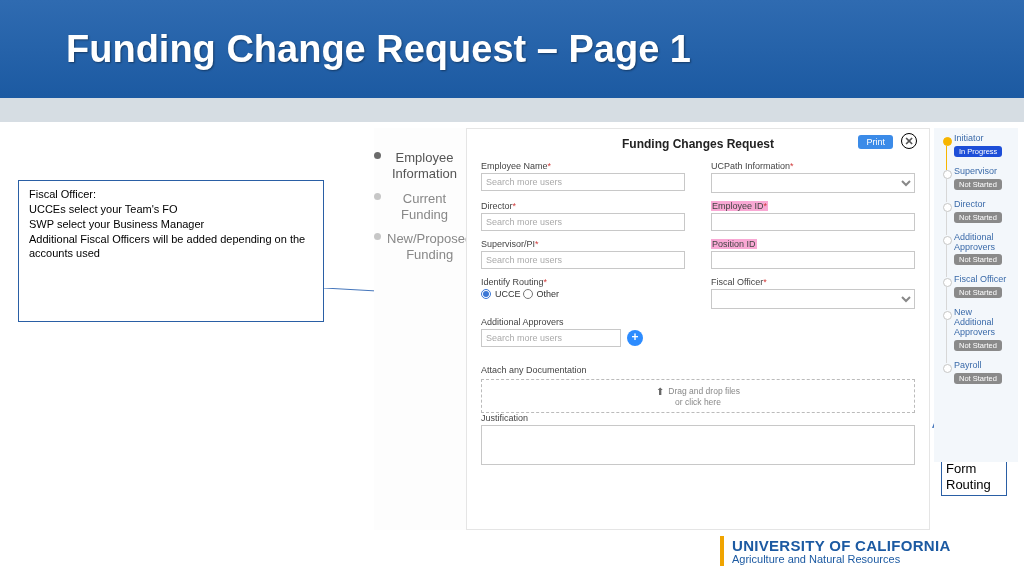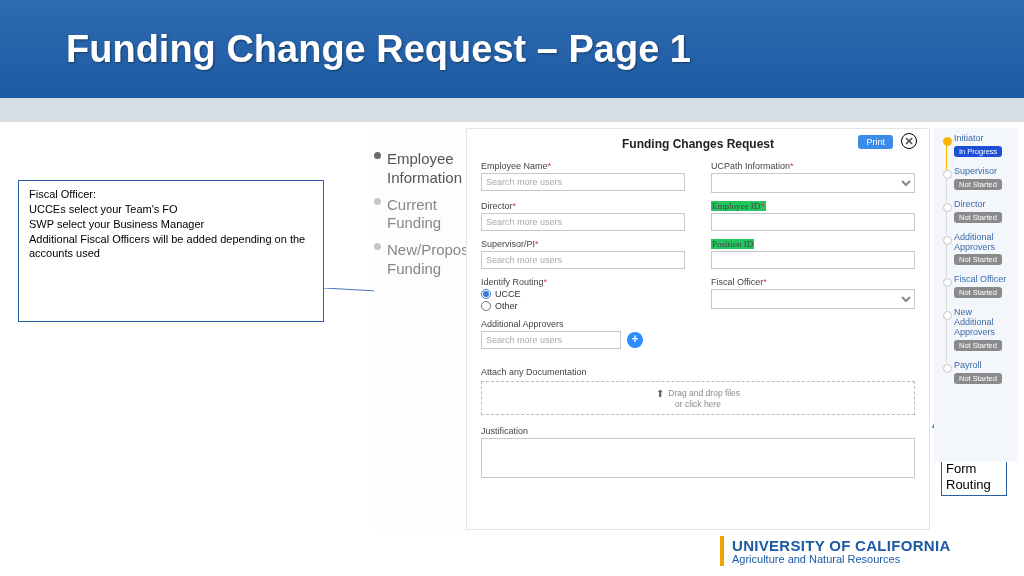--- a/index.html
+++ b/index.html
@@ -59,46 +59,46 @@
   .footer-text .l1 { color:#1c5aa2; font-weight:700; font-size:15px; letter-spacing:.3px; }
   .footer-text .l2 { color:#1c5aa2; font-size:11px; margin-top:-1px; }
 
   
   .form-panel {
     position:absolute; left:374px; top:128px; width:556px; height:402px;
     background:#fdfdfd;
     font-size:10px; color:#555;
   }
   .form-nav {
-    position:absolute; left:0; top:22px; width:88px; font-size:15px; color:#888; line-height:1.25;
+    position:absolute; left:0; top:22px; width:88px; font-size:13px; color:#888; line-height:1.25;text-align:center;
   }
   .form-nav .item { display:flex; gap:6px; margin-bottom:8px; }
   .form-nav .dot { width:7px; height:7px; border-radius:50%; background:#c7c7c7; margin-top:2px; flex-shrink:0; }
   .form-nav .item.active .dot { background:#6b6b6b; }
   .form-nav .item.active { color:#555; }
 
   .form-body { position:absolute; left:92px; top:0; width:464px; height:402px; border:1px solid #e5e5e5; padding:8px 14px 10px; background:#fff; }
   .form-header { display:flex; align-items:center; justify-content:center; position:relative; margin-bottom:10px; }
   .form-title { font-weight:700; font-size:12px; color:#222; }
   .form-print { position:absolute; right:22px; top:-2px; background:#3b8be8; color:#fff; font-size:9px; padding:2px 8px; border-radius:3px; }
   .form-close { position:absolute; right:-2px; top:-4px; width:16px; height:16px; border:1.5px solid #000; border-radius:50%; display:flex; align-items:center; justify-content:center; font-size:11px; font-weight:700; }
 
   .row { display:flex; gap:26px; margin-bottom:8px; }
   .col { flex:1 1 0; min-width:0; }
   label.fld { display:block; font-size:9px; color:#444; margin-bottom:2px; }
   .req::after { content:"*"; color:#d23b3b; }
-  .hl { background:#22c55e; padding:0 1px;font-family:Liberation Serif, serif; }
+  .hl { background:#f9a8d4; padding:0 1px; }
 
   input.tb, select.sel, .fake-input {
     width:100%; height:18px; border:1px solid #c8c8c8; background:#fff; font-size:9px; color:#888; padding:0 4px;
   }
   input.tb::placeholder { color:#aaa; }
   select.sel { height:20px; }
 
-  .radio-group { display:flex; flex-direction:column; gap:2px; font-size:9px; color:#333; }
+  .radio-group { display:flex; flex-direction:row; gap:2px; font-size:9px; color:#333; }
   .radio-group label { display:flex; align-items:center; gap:4px; }
   .radio-group input { accent-color:#3b77d6; width:10px; height:10px; }
 
   .approver-row { display:flex; align-items:center; gap:6px; }
   .approver-row .fake-input { flex:0 0 140px; }
   .plusbtn { width:16px; height:16px; border-radius:50%; background:#2d8cff; color:#fff; font-size:12px; line-height:14px; text-align:center; font-weight:700; }
 
   .docs-label { font-size:9px; color:#444; margin-top:18px; }
   .dropzone {
     margin-top:4px; border:1px dashed #bbb; height:34px; display:flex; flex-direction:column; align-items:center; justify-content:center; color:#888; font-size:8.5px; gap:0;
@@ -264,21 +264,21 @@
 
       <div class="docs-label">Attach any Documentation</div>
       <div class="dropzone">
         <div class="dl1">
             <span class="dl-icon">⬆</span>
             <span>Drag and drop files</span>
           </div>
         <div>or click here</div>
       </div>
 
-      <div class="justif" style="margin-top:11px;">
+      <div class="justif" style="margin-top:0;">
         <label class="fld">Justification</label>
         <textarea style=""></textarea>
       </div>
     </div>
   </div>
 
   <div class="routing">
     <div class="step active">
       <div class="name">Initiator</div>
       <span class="badge prog">In Progress</span>

